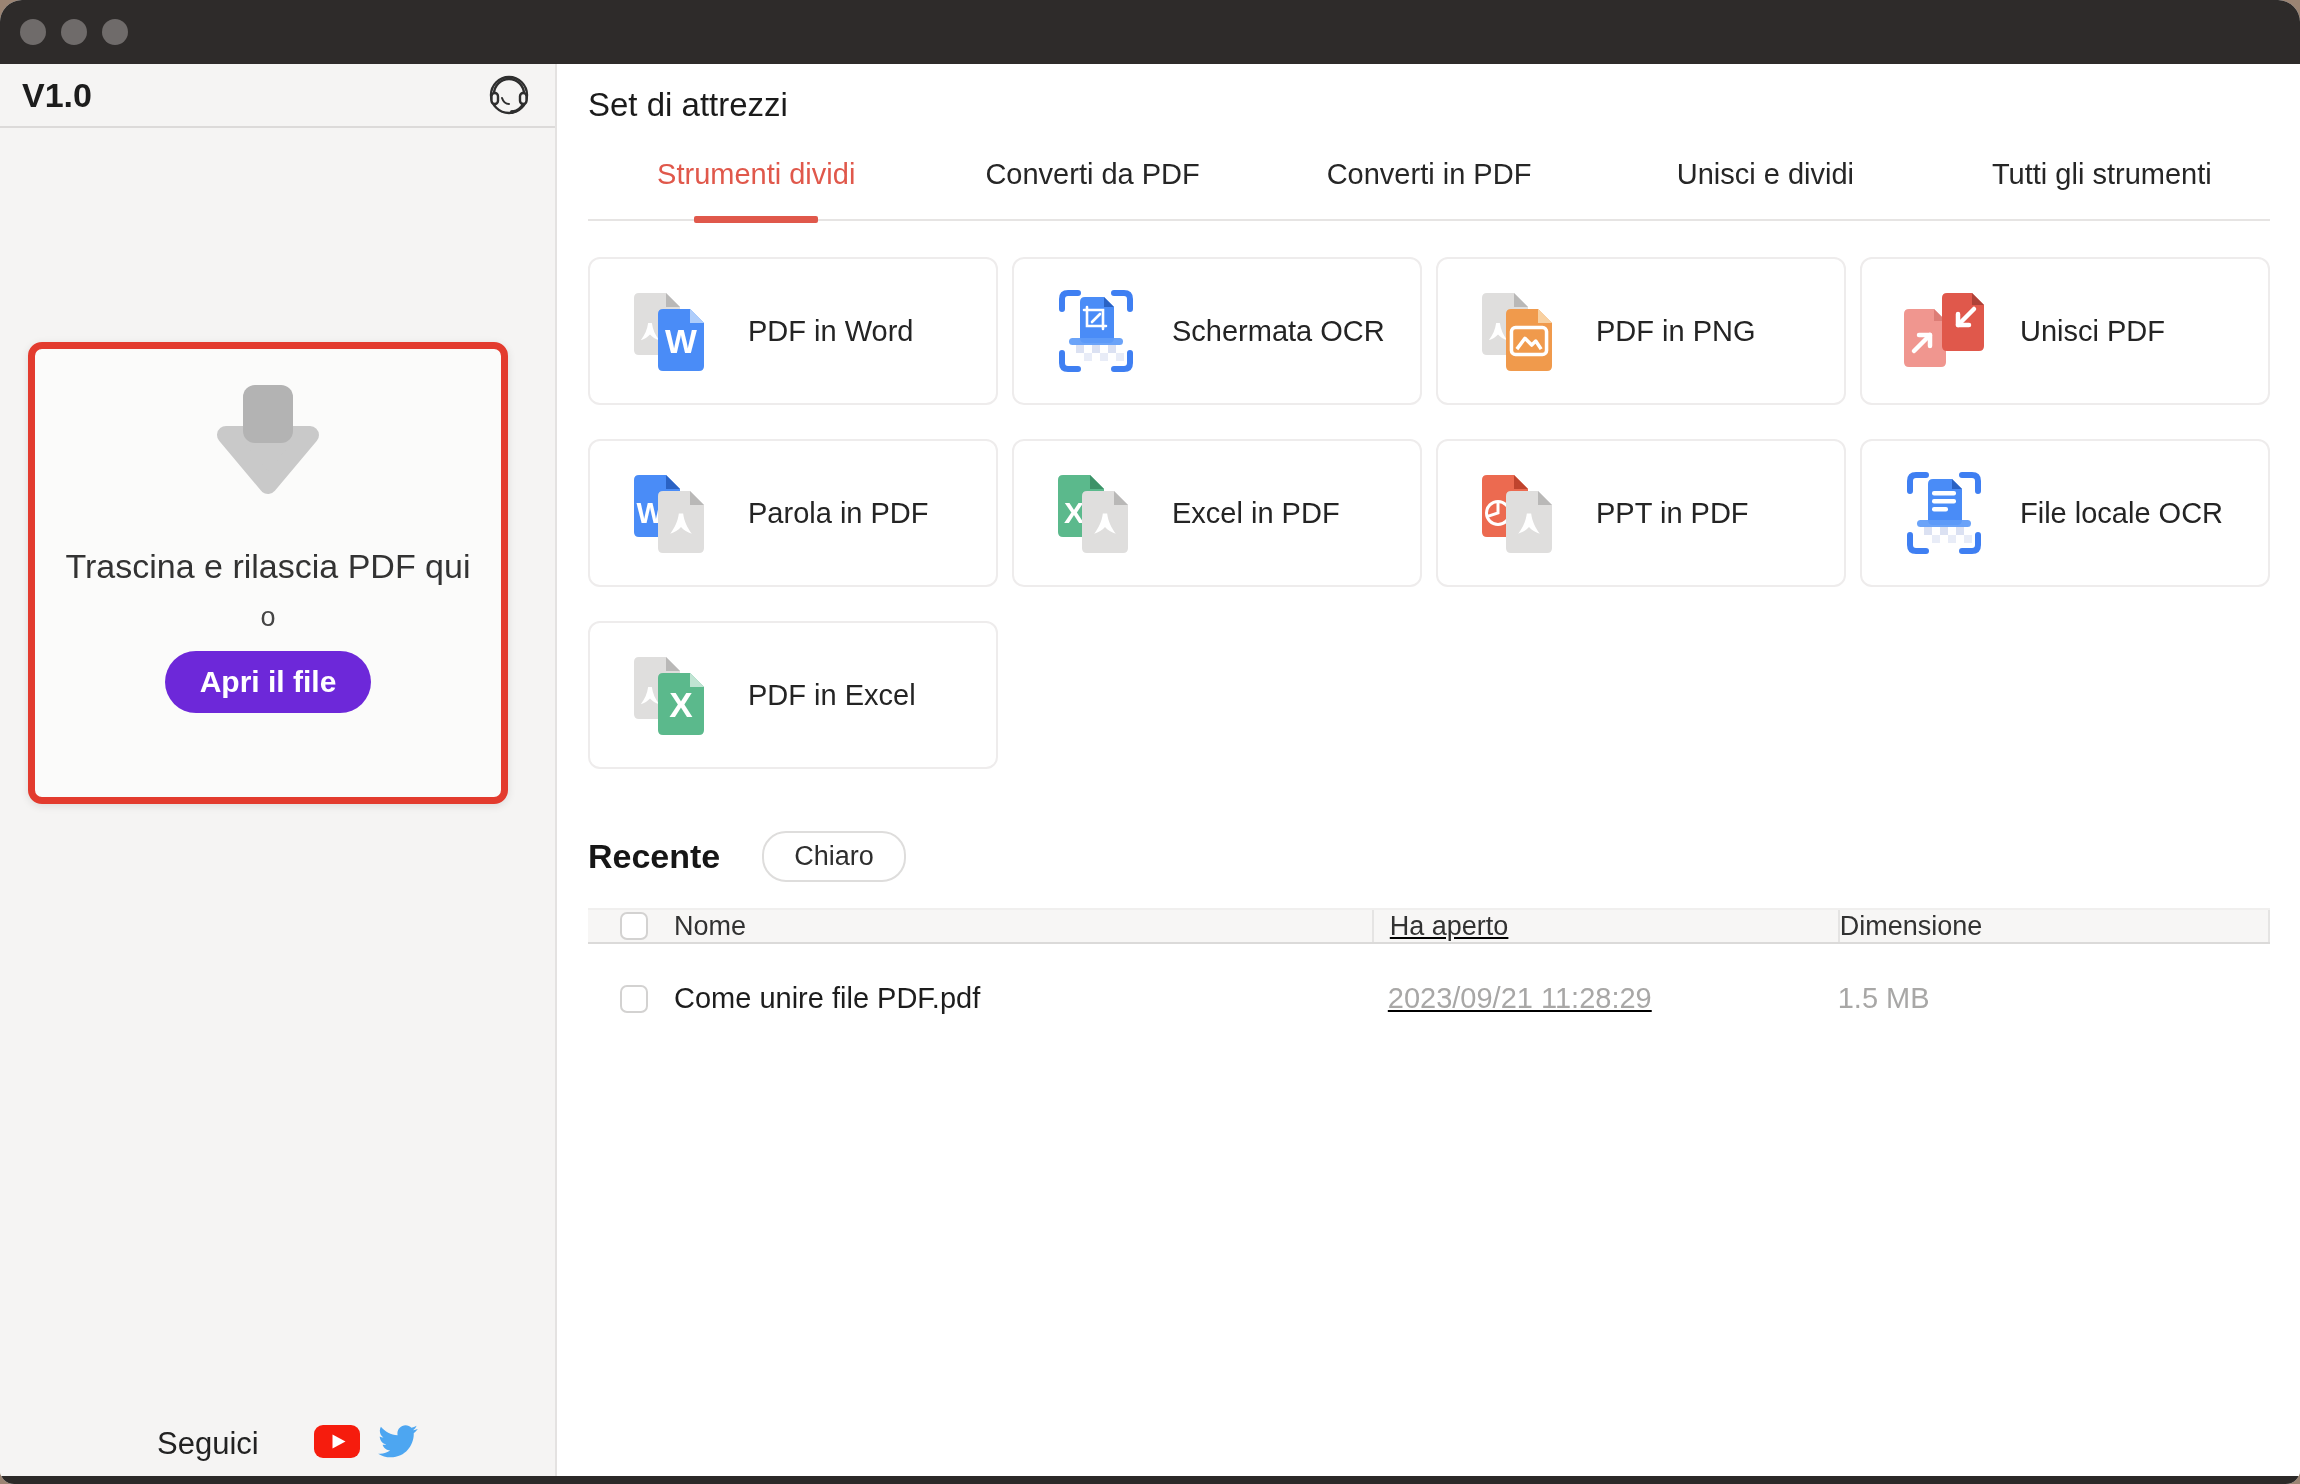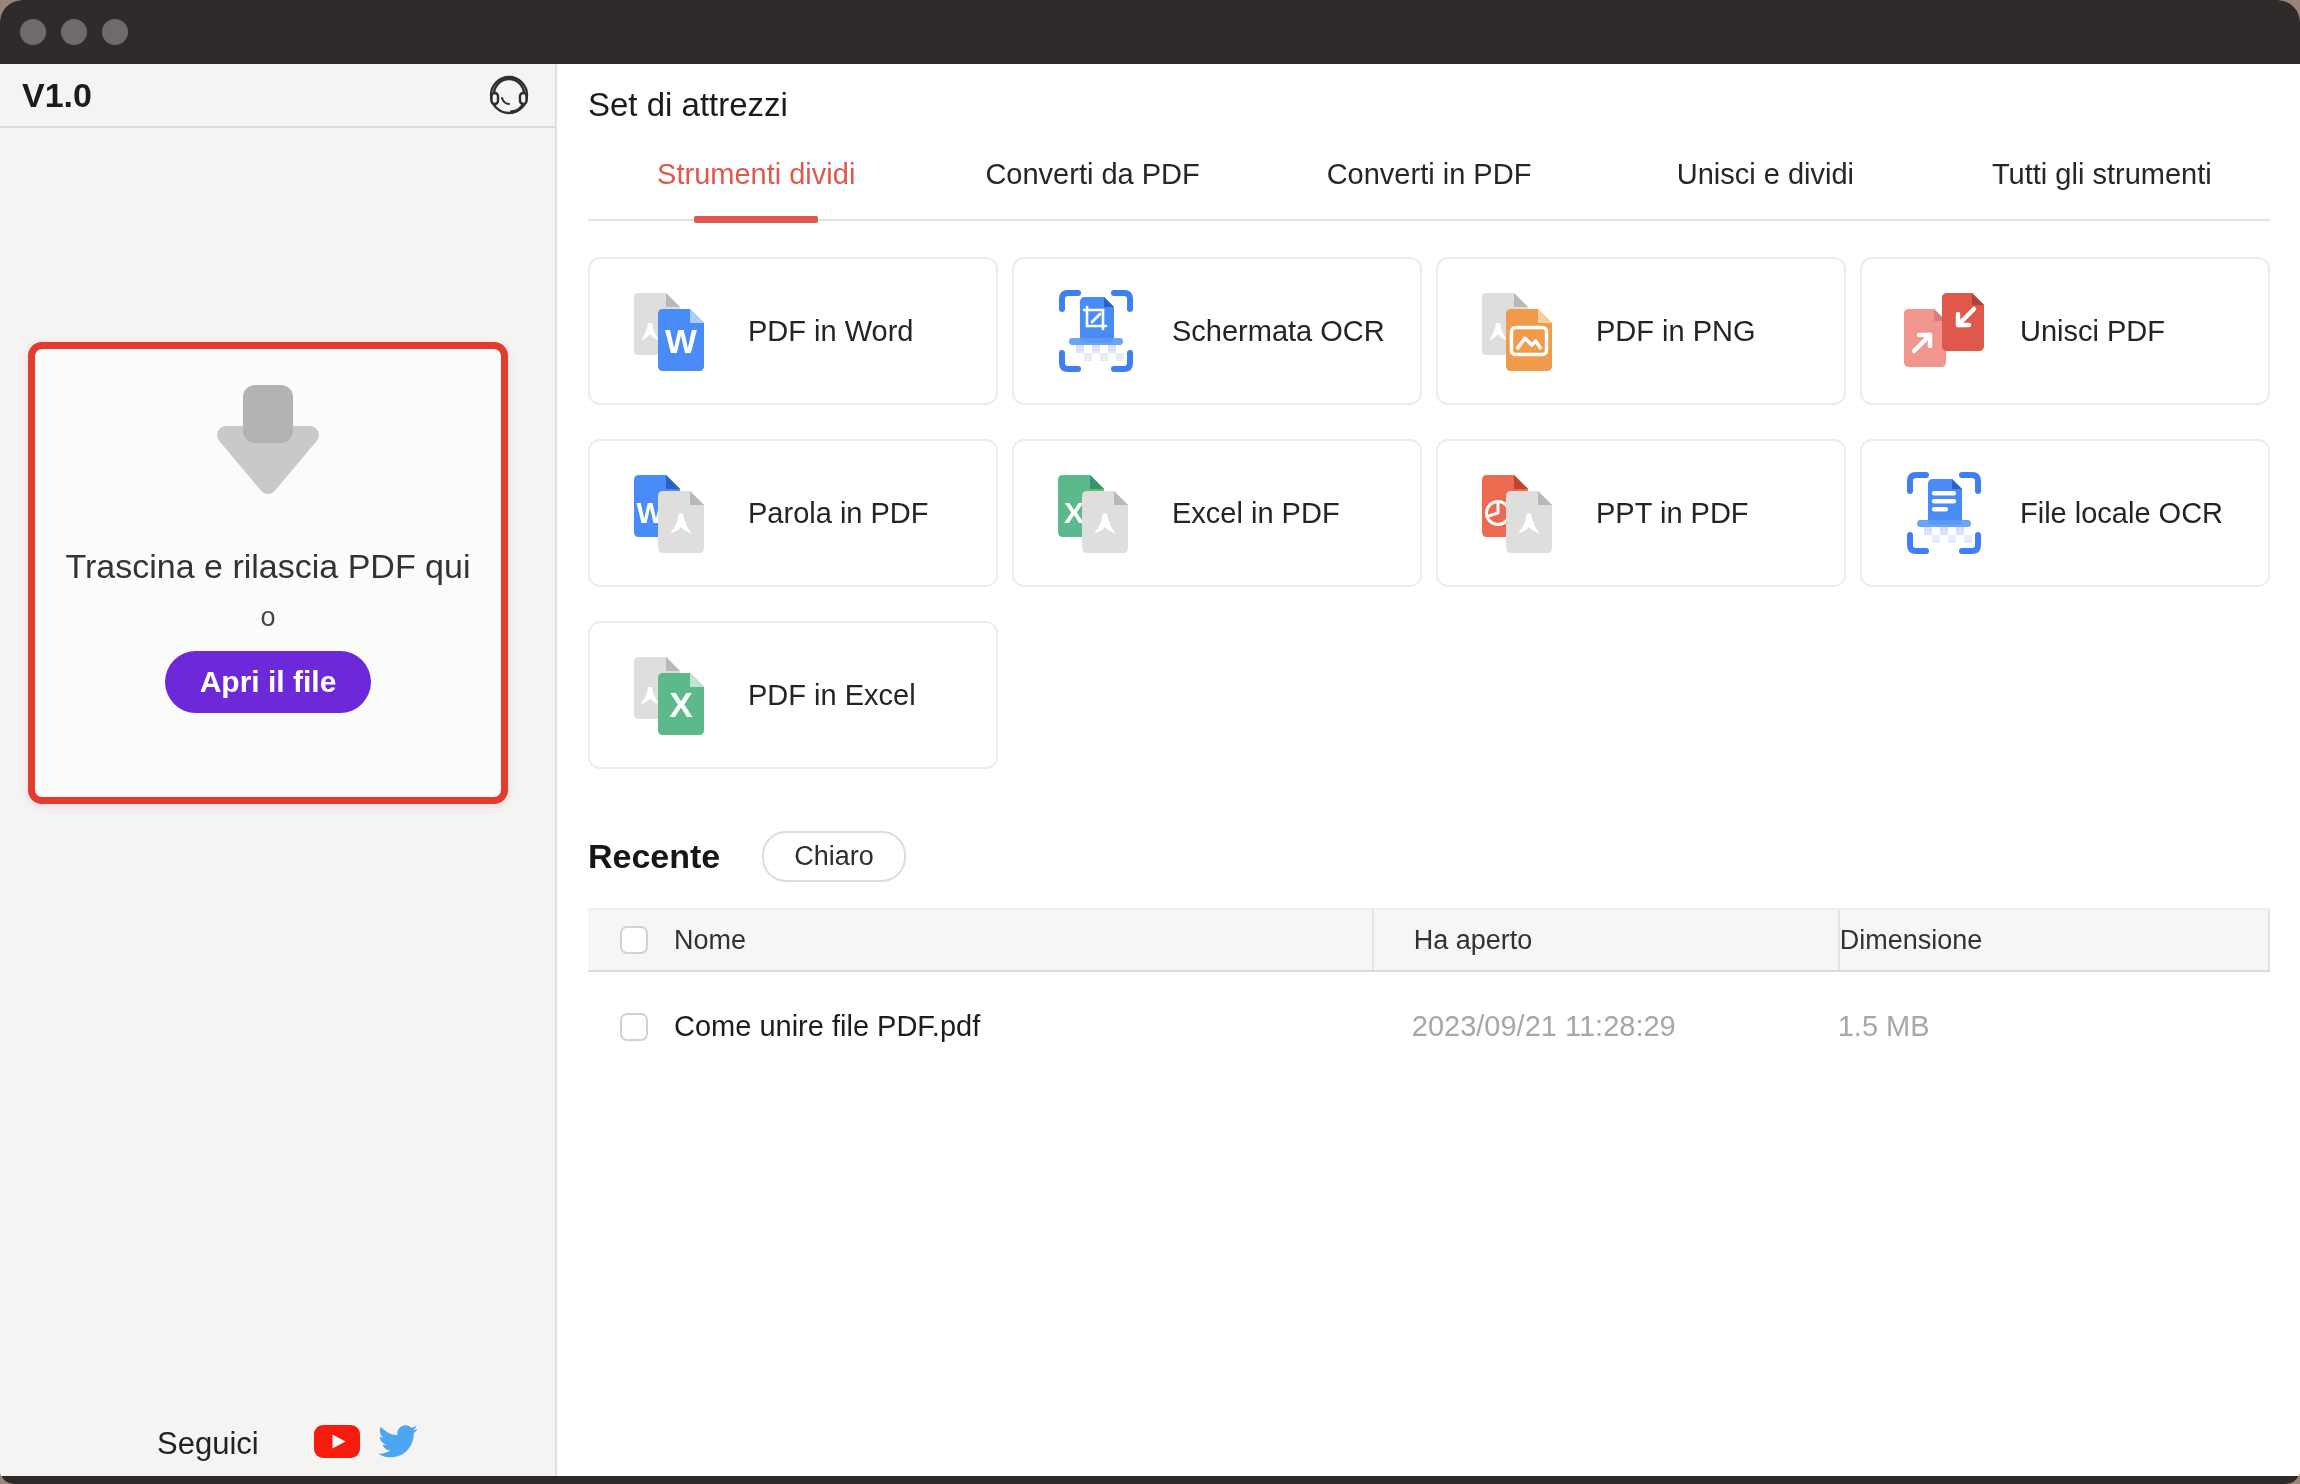--- a/index.html
+++ b/index.html
@@ -57,24 +57,24 @@
           display:flex; align-items:center; padding-left:34px; gap:28px; cursor:pointer; }
   .tool-icon svg { width:96px; height:96px; display:block; }
   .card-label { font-size:29px; color:#242424; font-weight:500; white-space:nowrap; }
 
   .recent-bar { margin-top:62px; display:flex; align-items:center; gap:42px; }
   .recent-title { font-size:34px; font-weight:bold; color:#161616; }
   .clear-btn { font-size:27px; color:#2e2e2e; background:#fff; border:2px solid #dedddc;
                border-radius:24px; padding:8px 30px; cursor:pointer;
                font-family:"Liberation Sans", sans-serif; }
 
-  .thead { margin-top:26px; height:64px; background:#f7f6f5; border-top:2px solid #f0efee;
+  .thead { margin-top:26px; height:36px; background:#f7f6f5; border-top:2px solid #f0efee;
            border-bottom:2px solid #dbdad9; display:flex; align-items:stretch; }
   .col-name { flex:0 0 46.6%; display:flex; align-items:center; padding-left:32px; min-width:0; }
-  .col-open { flex:0 0 27.7%; display:flex; align-items:center; padding-left:40px; }
+  .col-open { flex:0 0 27.7%; display:flex; align-items:center; padding-left:16px;text-decoration:underline; }
   .col-size { flex:1; display:flex; align-items:center; }
   .thead .col-open { border-left:2px solid #e5e4e3; }
   .thead .col-size { border-left:2px solid #e5e4e3; border-right:2px solid #e5e4e3; }
   .th-label { font-size:27px; color:#323232; }
   .checkbox { width:28px; height:28px; border:2px solid #d3d2d1; border-radius:7px;
               background:#fff; margin-right:26px; flex:0 0 auto; cursor:pointer; }
   .trow { display:flex; align-items:center; margin-top:38px; }
   .row-name { font-size:29px; color:#1d1d1d; }
   .row-dim { font-size:29px; color:#a8a7a6; }
 

